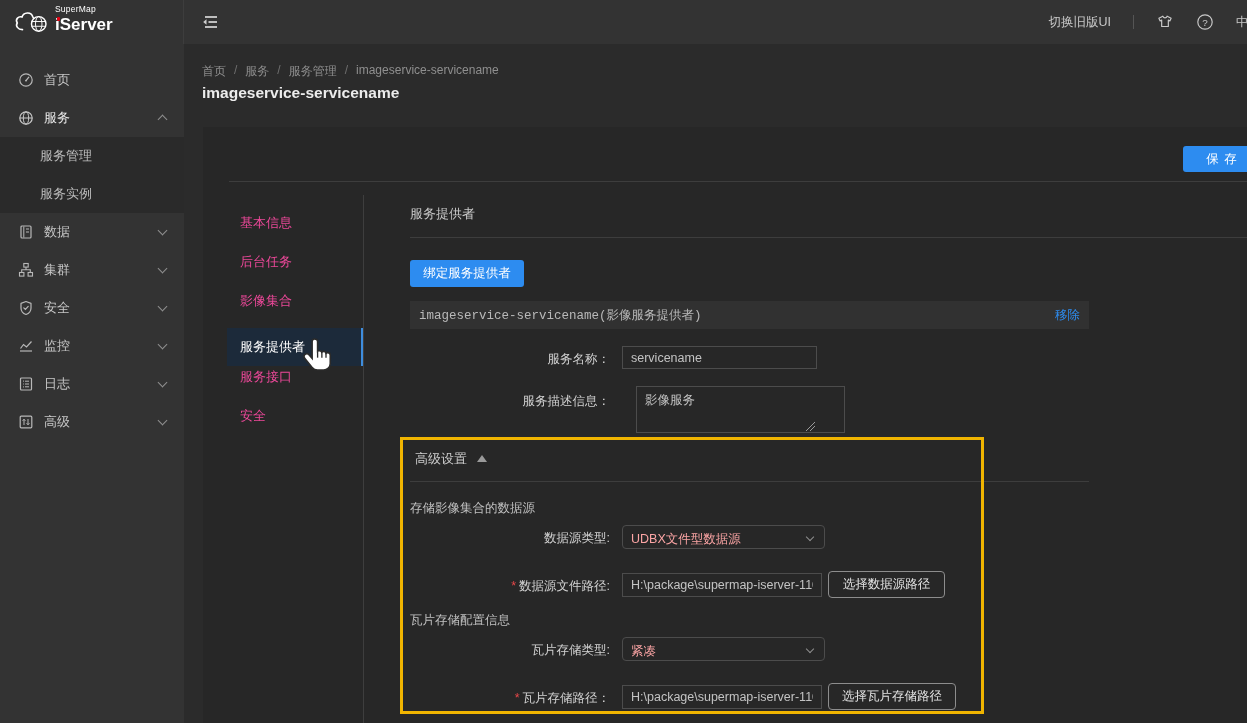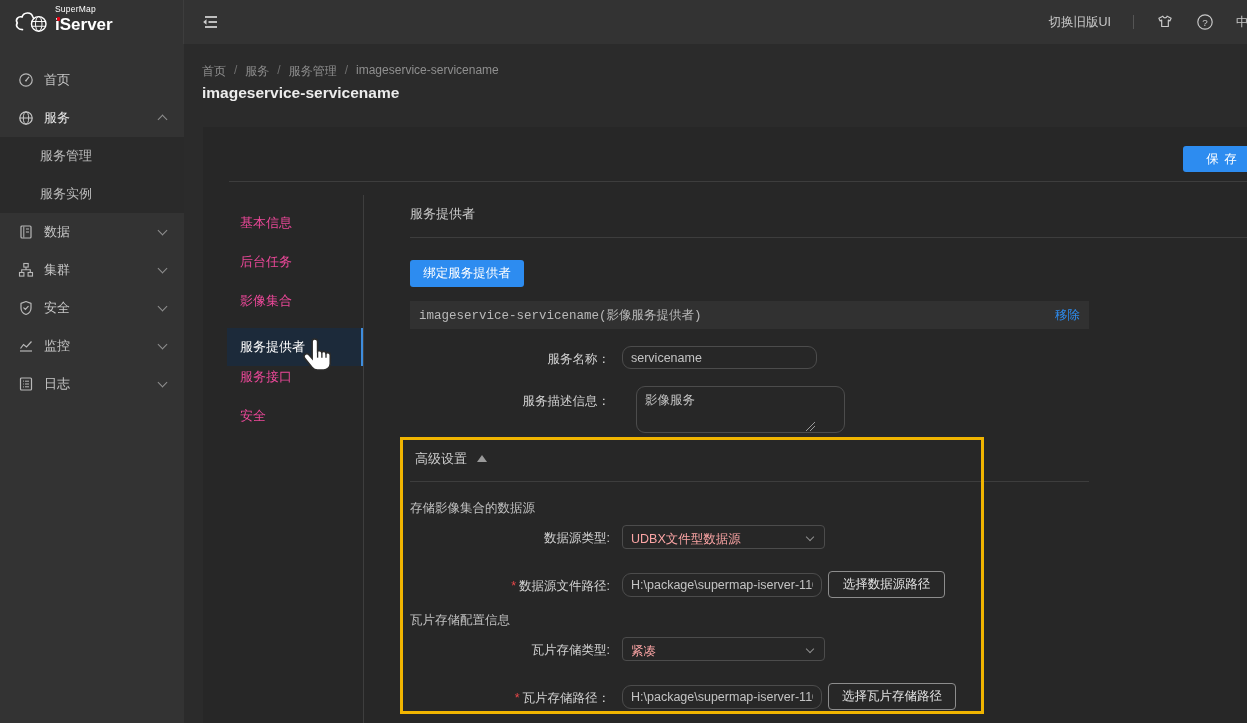--- a/index.html
+++ b/index.html
@@ -56,21 +56,21 @@
   
   .section-title { position:absolute; left:207px; top:78px; font-size:13px; color:#c9c9c9; }
   .div-section { left:207px; right:0; top:110px; }
   .bind-btn { position:absolute; left:207px; top:133px; width:114px; height:27px; background:#2d8cf0; color:#fff; font-size:12.5px; border:none; border-radius:3px; cursor:pointer; }
   .provider-row { position:absolute; left:207px; top:174px; width:679px; height:28px; background:#313131; display:flex; align-items:center; font-size:12.5px; color:#b9b9b9; }
   .provider-row .p-name { padding-left:9px;font-family:Liberation Mono, monospace; }
   .provider-row .p-remove { margin-left:auto; padding-right:9px; color:#2d8cf0; cursor:pointer; }
 
   .f-label { position:absolute; left:207px; width:200px; text-align:right; font-size:12.5px; color:#d2d2d2; }
   .req { color:#e84749; margin-right:3px; }
-  .t-input { position:absolute; background:transparent; border:1px solid #4c4c4c; border-radius:9px; color:#c3c3c3; font-size:12.5px; padding:0 8px; font-family:"Liberation Sans","DejaVu Sans",sans-serif; outline:none; }
+  .t-input { position:absolute; background:transparent; border:1px solid #4c4c4c; border-radius:0; color:#c3c3c3; font-size:12.5px; padding:0 8px; font-family:"Liberation Sans","DejaVu Sans",sans-serif; outline:none; }
   textarea.t-input { resize:none; padding-top:5px; overflow:hidden; }
   .resize-handle { position:absolute; width:9px; height:9px; background:
       linear-gradient(135deg, transparent 0 45%, #9a9a9a 45% 52%, transparent 52% 68%, #9a9a9a 68% 75%, transparent 75%); pointer-events:none; }
   .t-select { position:absolute; border:1px solid #4c4c4c; border-radius:4px; color:#fca5a5; font-size:12.5px; display:flex; align-items:flex-end; padding:0 8px; cursor:pointer; }
   .t-select .sel-chev { position:absolute; right:11px; top:8px; width:6px; height:6px; border-right:1.3px solid #8f8f8f; border-bottom:1.3px solid #8f8f8f; transform:rotate(45deg); }
   .o-btn { position:absolute; background:transparent; border:1px solid #8d8d8d; border-radius:4px; color:#e3e3e3; font-size:12.5px; cursor:pointer; font-family:"Liberation Sans","DejaVu Sans",sans-serif; }
 
   .group-label { position:absolute; left:207px; font-size:12.5px; color:#c0c0c0; }
   .adv-title { position:absolute; left:212px; top:323px; font-size:13px; color:#cccccc; cursor:pointer; }
   .tri-up { display:inline-block; margin-left:10px; width:0; height:0; border-left:5px solid transparent; border-right:5px solid transparent; border-bottom:7px solid #9a9a9a; vertical-align:1px; }
@@ -194,20 +194,29 @@
         <line x1="7" y1="5.2" x2="11" y2="5.2" stroke="#b8b8b8" stroke-width="1"></line>
         <line x1="5" y1="8" x2="5.8" y2="8" stroke="#b8b8b8" stroke-width="1.2"></line>
         <line x1="7" y1="8" x2="11" y2="8" stroke="#b8b8b8" stroke-width="1"></line>
         <line x1="5" y1="10.8" x2="5.8" y2="10.8" stroke="#b8b8b8" stroke-width="1.2"></line>
         <line x1="7" y1="10.8" x2="11" y2="10.8" stroke="#b8b8b8" stroke-width="1"></line>
       </svg>
       <span class="s-label">日志</span>
       <span class="chev down"></span>
     </div>
 
+    <div class="side-item">
+      <svg class="side-icon" viewBox="0 0 16 16">
+        <rect x="2.2" y="2.2" width="11.6" height="11.6" rx="1" fill="none" stroke="#b8b8b8" stroke-width="1.2"></rect>
+        <path d="M6 11 V5.4 M4.6 6.8 L6 5.2 L7.4 6.8" fill="none" stroke="#b8b8b8" stroke-width="1"></path>
+        <path d="M10 5 V10.6 M8.6 9.2 L10 10.8 L11.4 9.2" fill="none" stroke="#b8b8b8" stroke-width="1"></path>
+      </svg>
+      <span class="s-label">高级</span>
+      <span class="chev down"></span>
+    </div>
   </div>
 
   <div class="content">
 
     <div class="breadcrumb">
       <span class="bc-link">首页</span>
       <span class="bc-sep">/</span>
       <span class="bc-link">服务</span>
       <span class="bc-sep">/</span>
       <span class="bc-link">服务管理</span>

